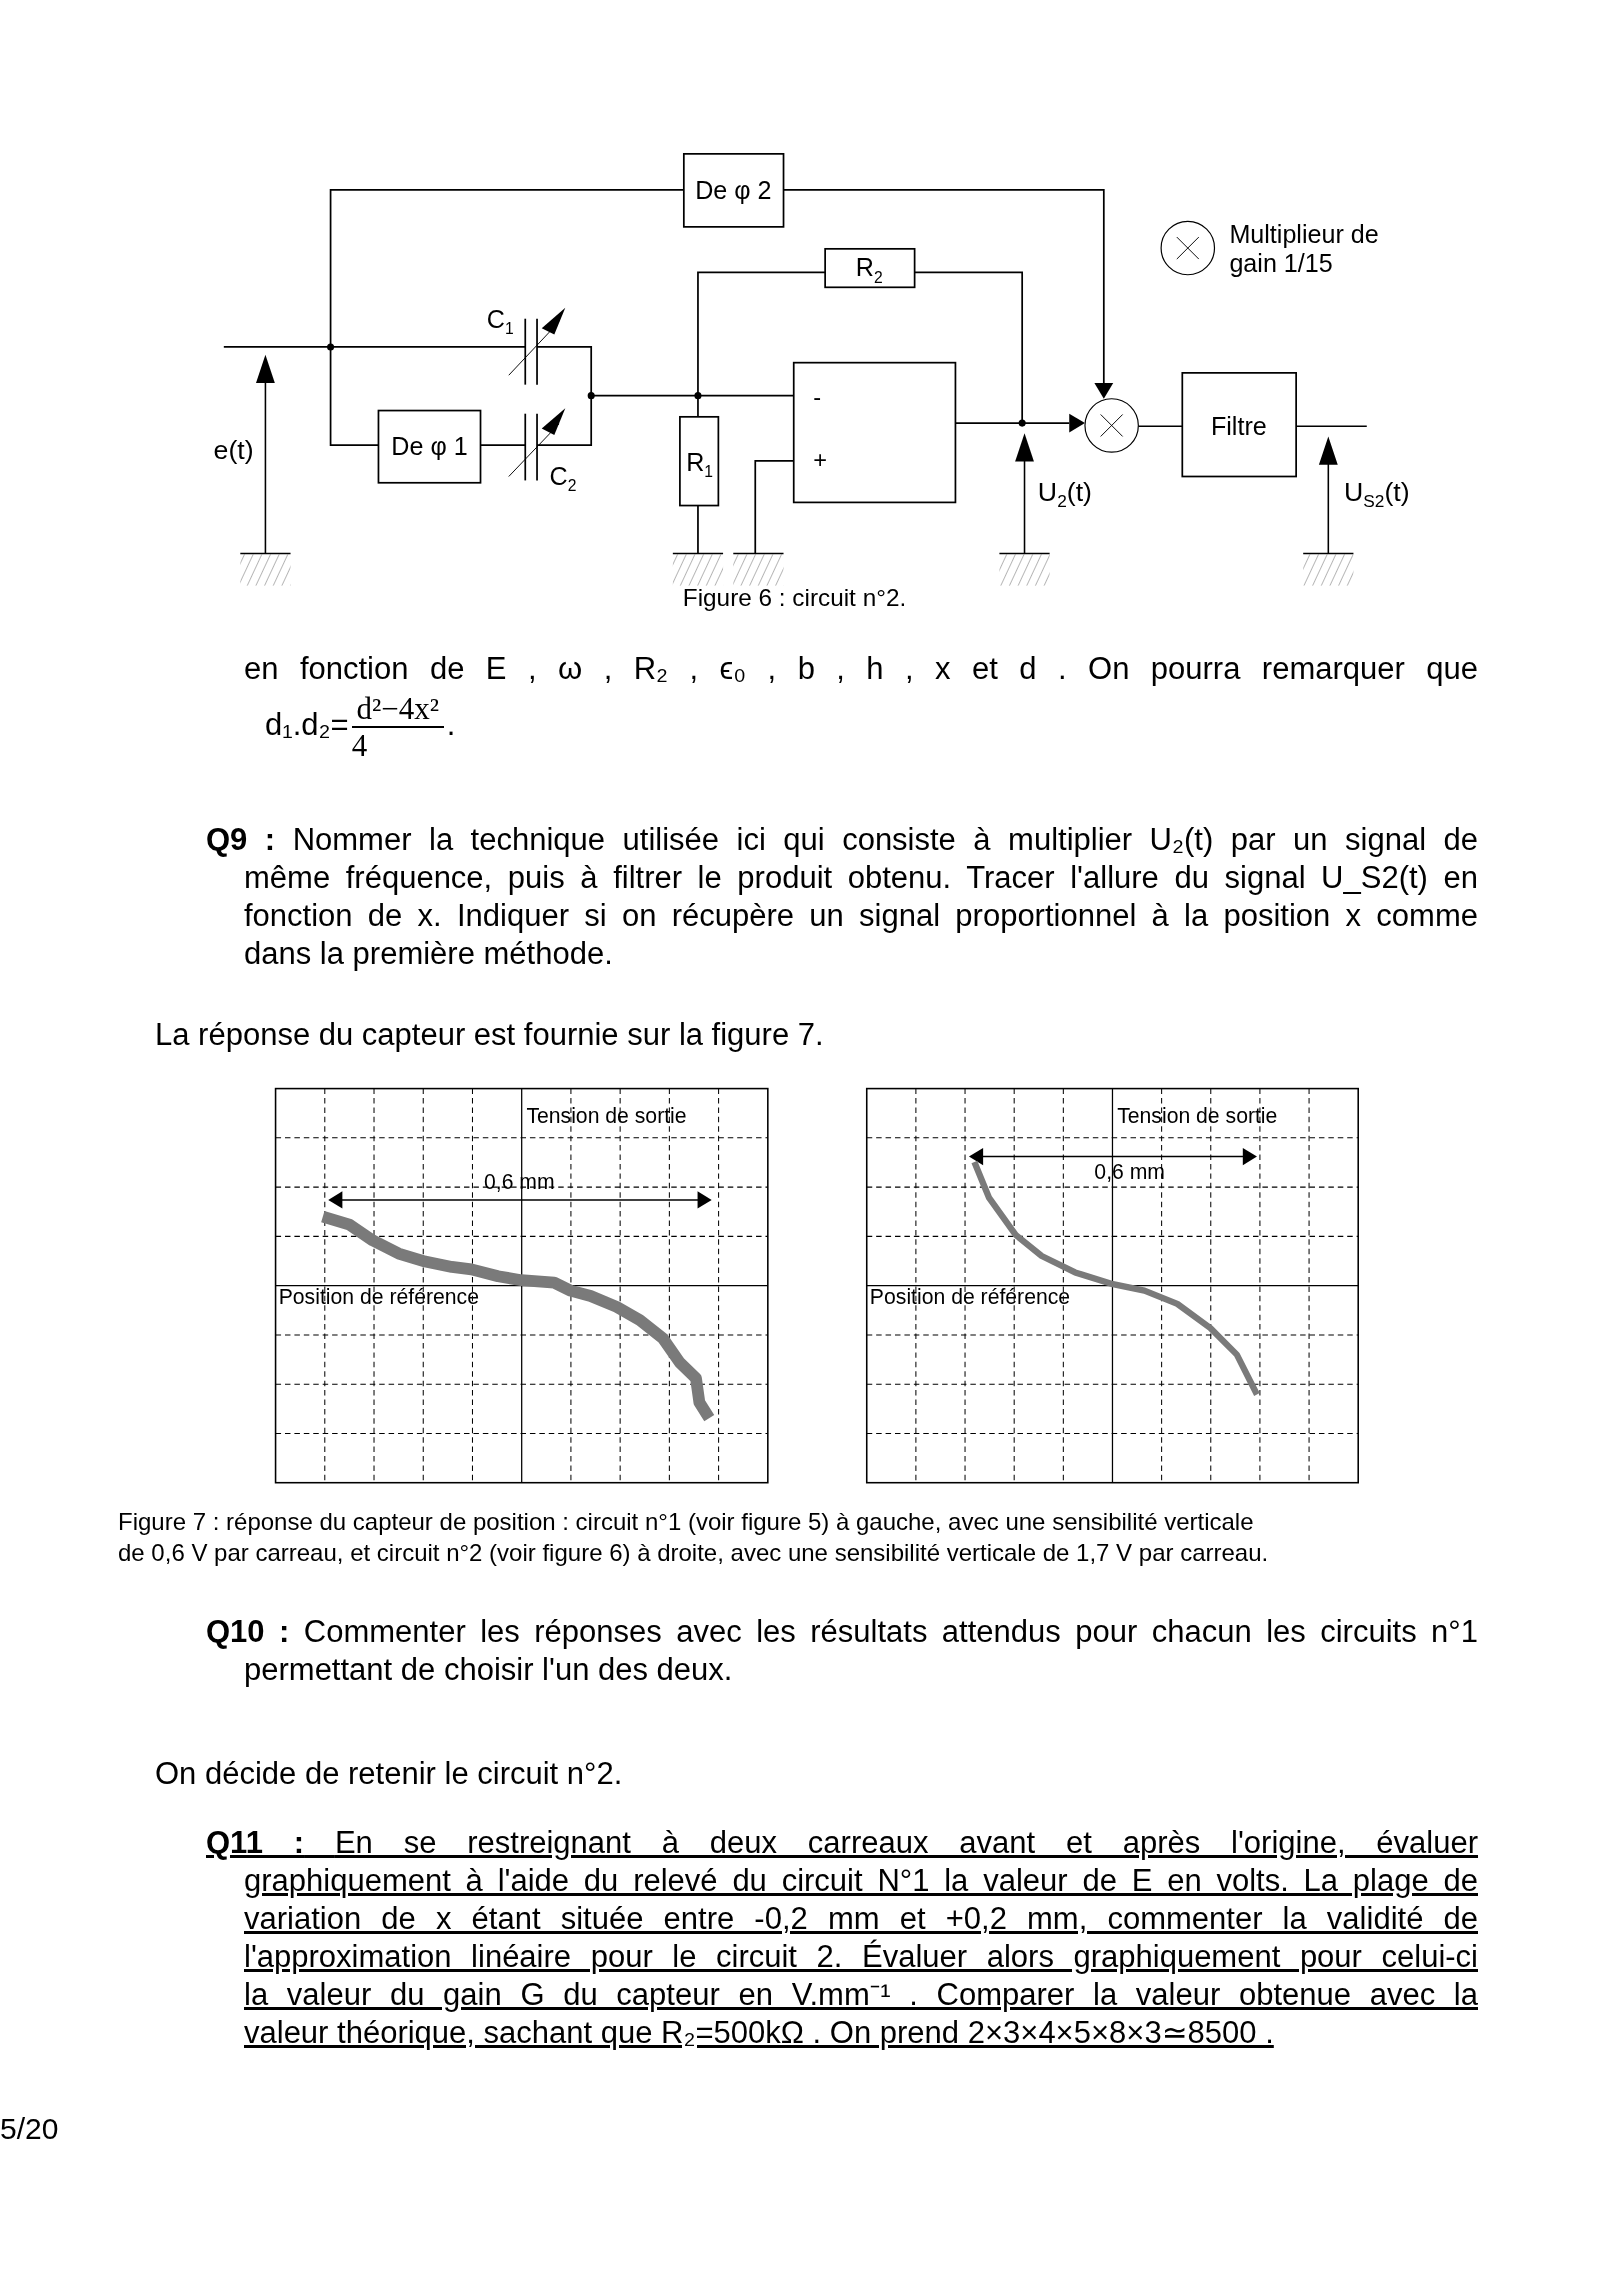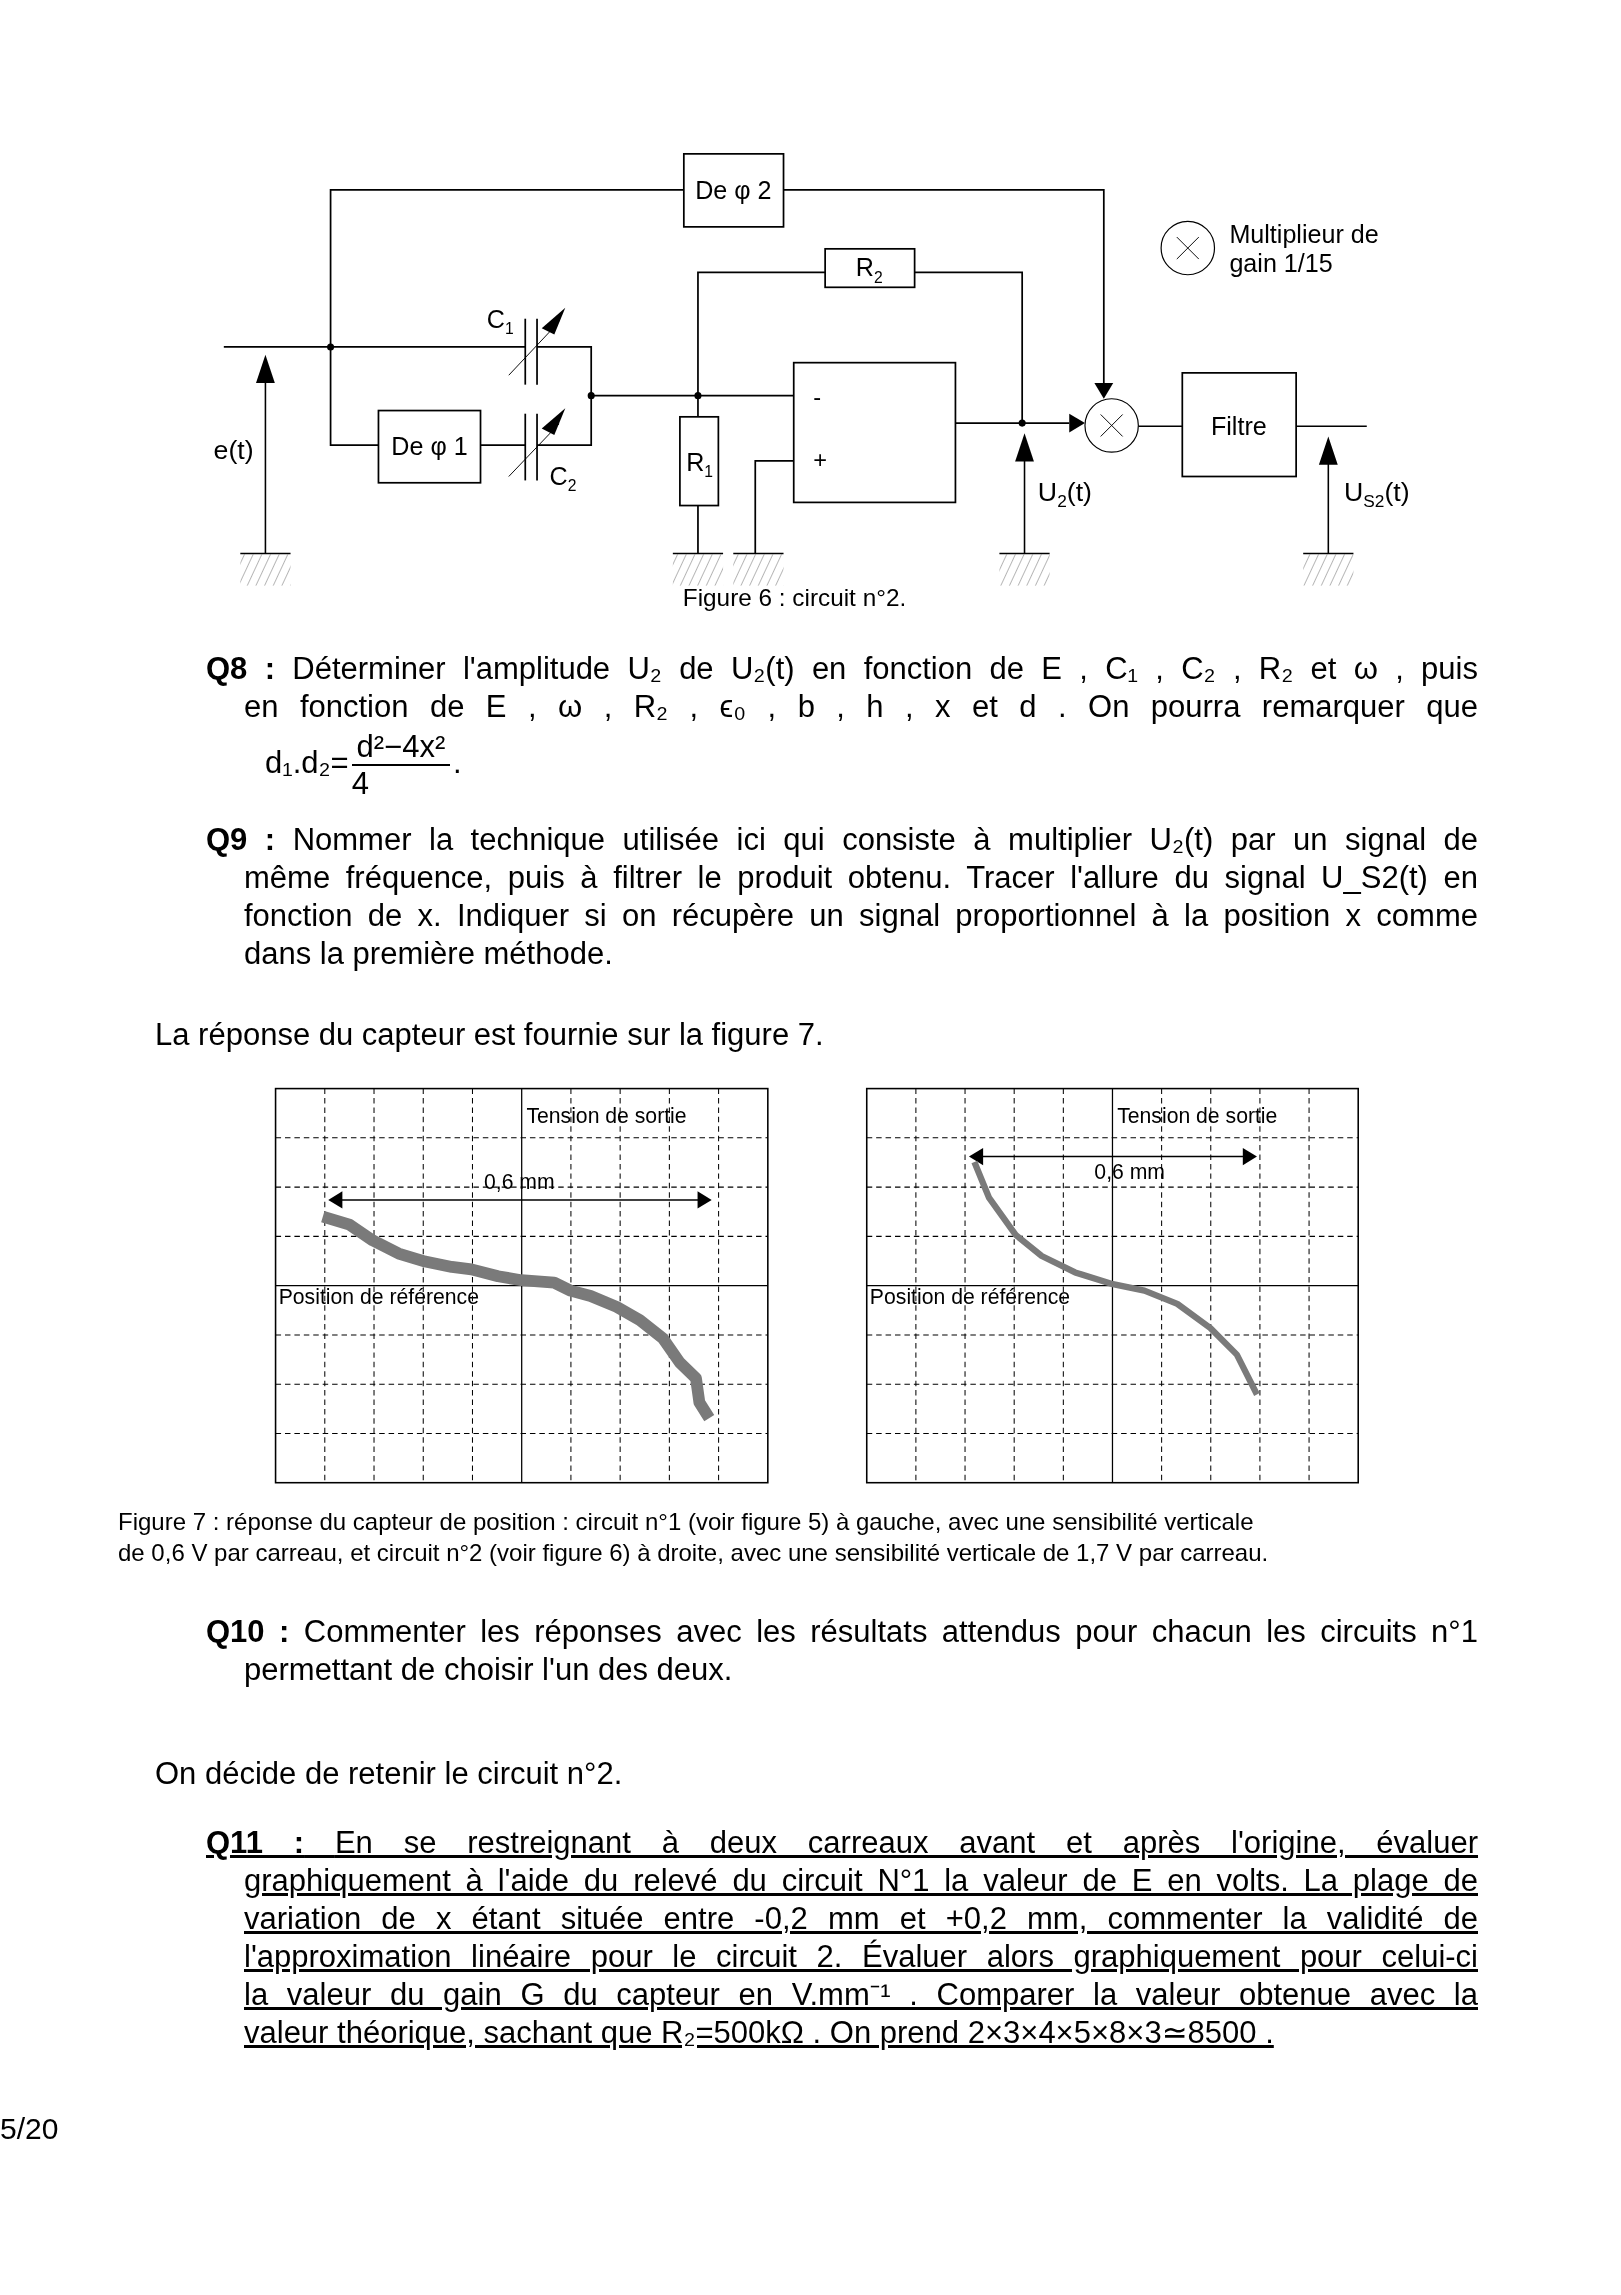--- a/index.html
+++ b/index.html
@@ -7,21 +7,21 @@
          font-family: "Liberation Sans", sans-serif; color: #000; }
   svg text { font-family: "Liberation Sans", sans-serif; }
   .abs { position: absolute; }
   .para { position: absolute; font-size: 31px; line-height: 38px; text-align: justify; }
   .qblock { position: absolute; left: 206px; width: 1272px; font-size: 31px; line-height: 38px; }
   .qline { display: block; text-align: justify; text-align-last: justify; white-space: nowrap; }
   .qline.last { text-align-last: left; }
   .indent { padding-left: 38px; }
   .caption { position: absolute; font-size: 24px; line-height: 31px; text-align: left; }
   .pagenum { position: absolute; left: 0; width: 1332px; top: 2112px; font-size: 30px; }
-  .frac { display: inline-block; vertical-align: middle; text-align: center; margin: 0 3.1px; }
+  .frac { display: inline-block; vertical-align: middle; text-align: center; margin: 0 3.1px; font-family: Liberation Serif, serif; }
   .frac .num { display: block; border-bottom: 2.4px solid #000; padding: 0 4.7px; line-height: 35px; }
   .frac .den { display: block; line-height: 35px; }
 </style>
 </head>
 <body>
 
 <svg class="abs" style="left:0;top:0" width="1622" height="628" viewBox="0 0 2066 800">
   <defs>
     <pattern id="hatch" patternUnits="userSpaceOnUse" width="10" height="10" patternTransform="rotate(25)">
       <line x1="0" y1="0" x2="0" y2="10" stroke="#666" stroke-width="1.2"></line>
@@ -142,21 +142,20 @@
   <text x="1036" y="596" font-size="30">+</text>
   <text x="1578" y="554" font-size="32" text-anchor="middle">Filtre</text>
   <text x="272" y="585" font-size="34">e(t)</text>
   <text x="1322" y="638" font-size="34"><tspan>U</tspan><tspan dy="8" font-size="22">2</tspan><tspan dy="-8">(t)</tspan></text>
   <text x="1712" y="638" font-size="34"><tspan>U</tspan><tspan dy="8" font-size="22">S2</tspan><tspan dy="-8">(t)</tspan></text>
 
   <text x="1012" y="772" font-size="31" text-anchor="middle">Figure 6 : circuit n°2.</text>
 </svg>
 
 <div class="qblock" style="top:650px;">
-  <span class="qline"><b>Q8 :</b> <span>Déterminer l'amplitude U₂ de U₂(t) en fonction de E , C₁ , C₂ , R₂ et ω , puis</span></span>
   <span class="qline indent">en fonction de E , ω , R₂ , ϵ₀ , b , h , x et d . On pourra remarquer que</span>
   <span class="qline last indent" style="margin-top:3.1px;">
     <span style="margin-left:21px;">d₁.d₂=</span><span class="frac"><span class="num">d²−4x²</span><span class="den">4</span></span><span>.</span>
   </span>
 </div>
 
 <div class="qblock" style="top:821px;">
   <span class="qline"><b>Q9 :</b> <span>Nommer la technique utilisée ici qui consiste à multiplier U₂(t) par un signal de</span></span>
   <span class="qline indent">même fréquence, puis à filtrer le produit obtenu. Tracer l'allure du signal U_S2(t) en</span>
   <span class="qline indent">fonction de x. Indiquer si on récupère un signal proportionnel à la position x comme</span>

